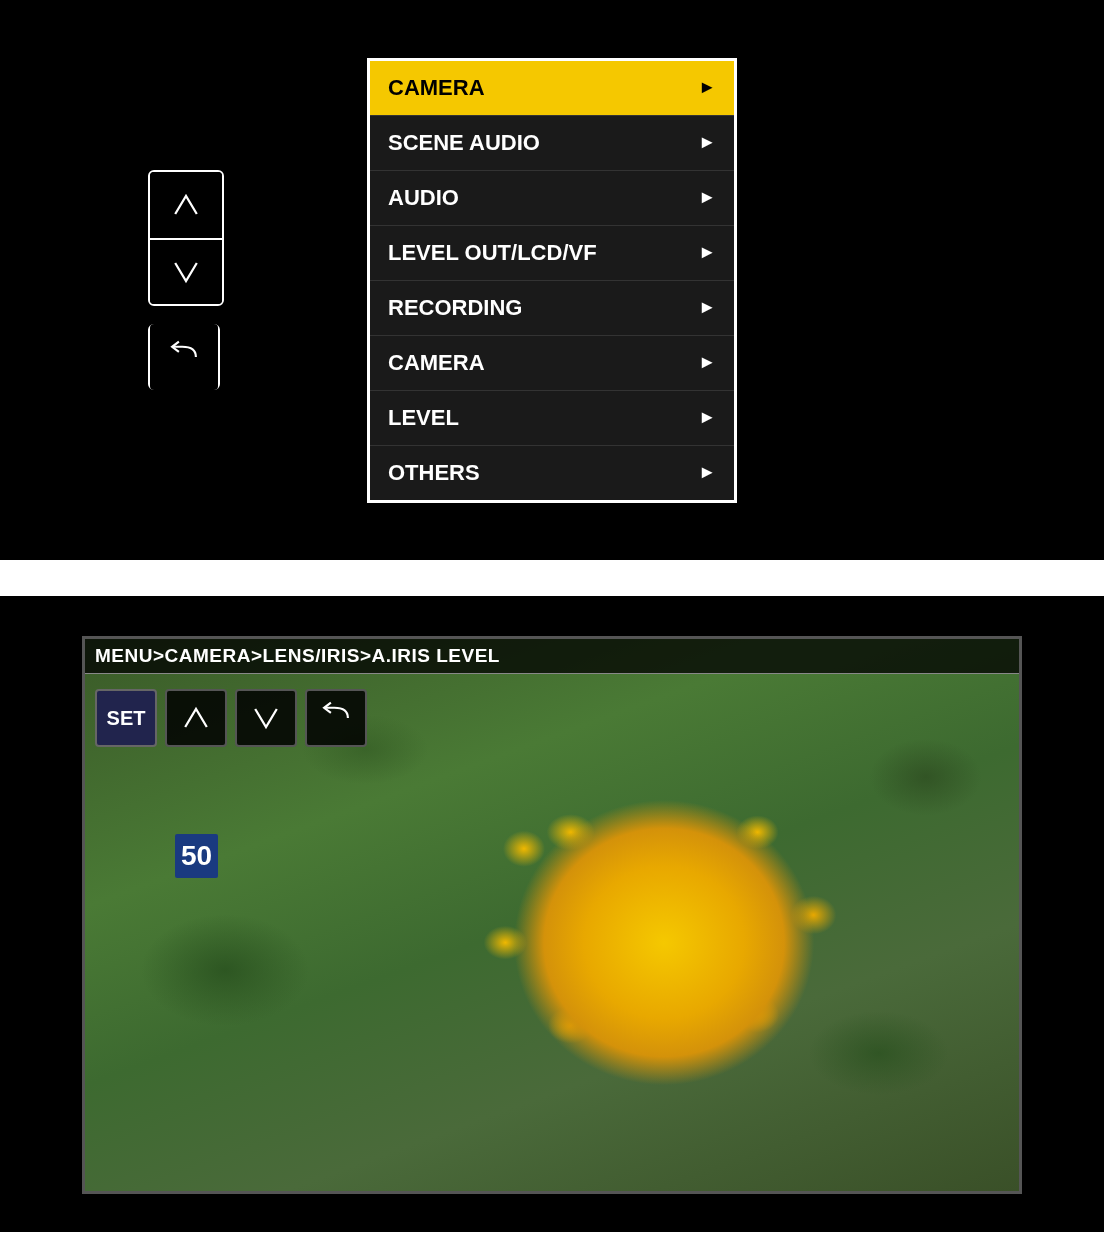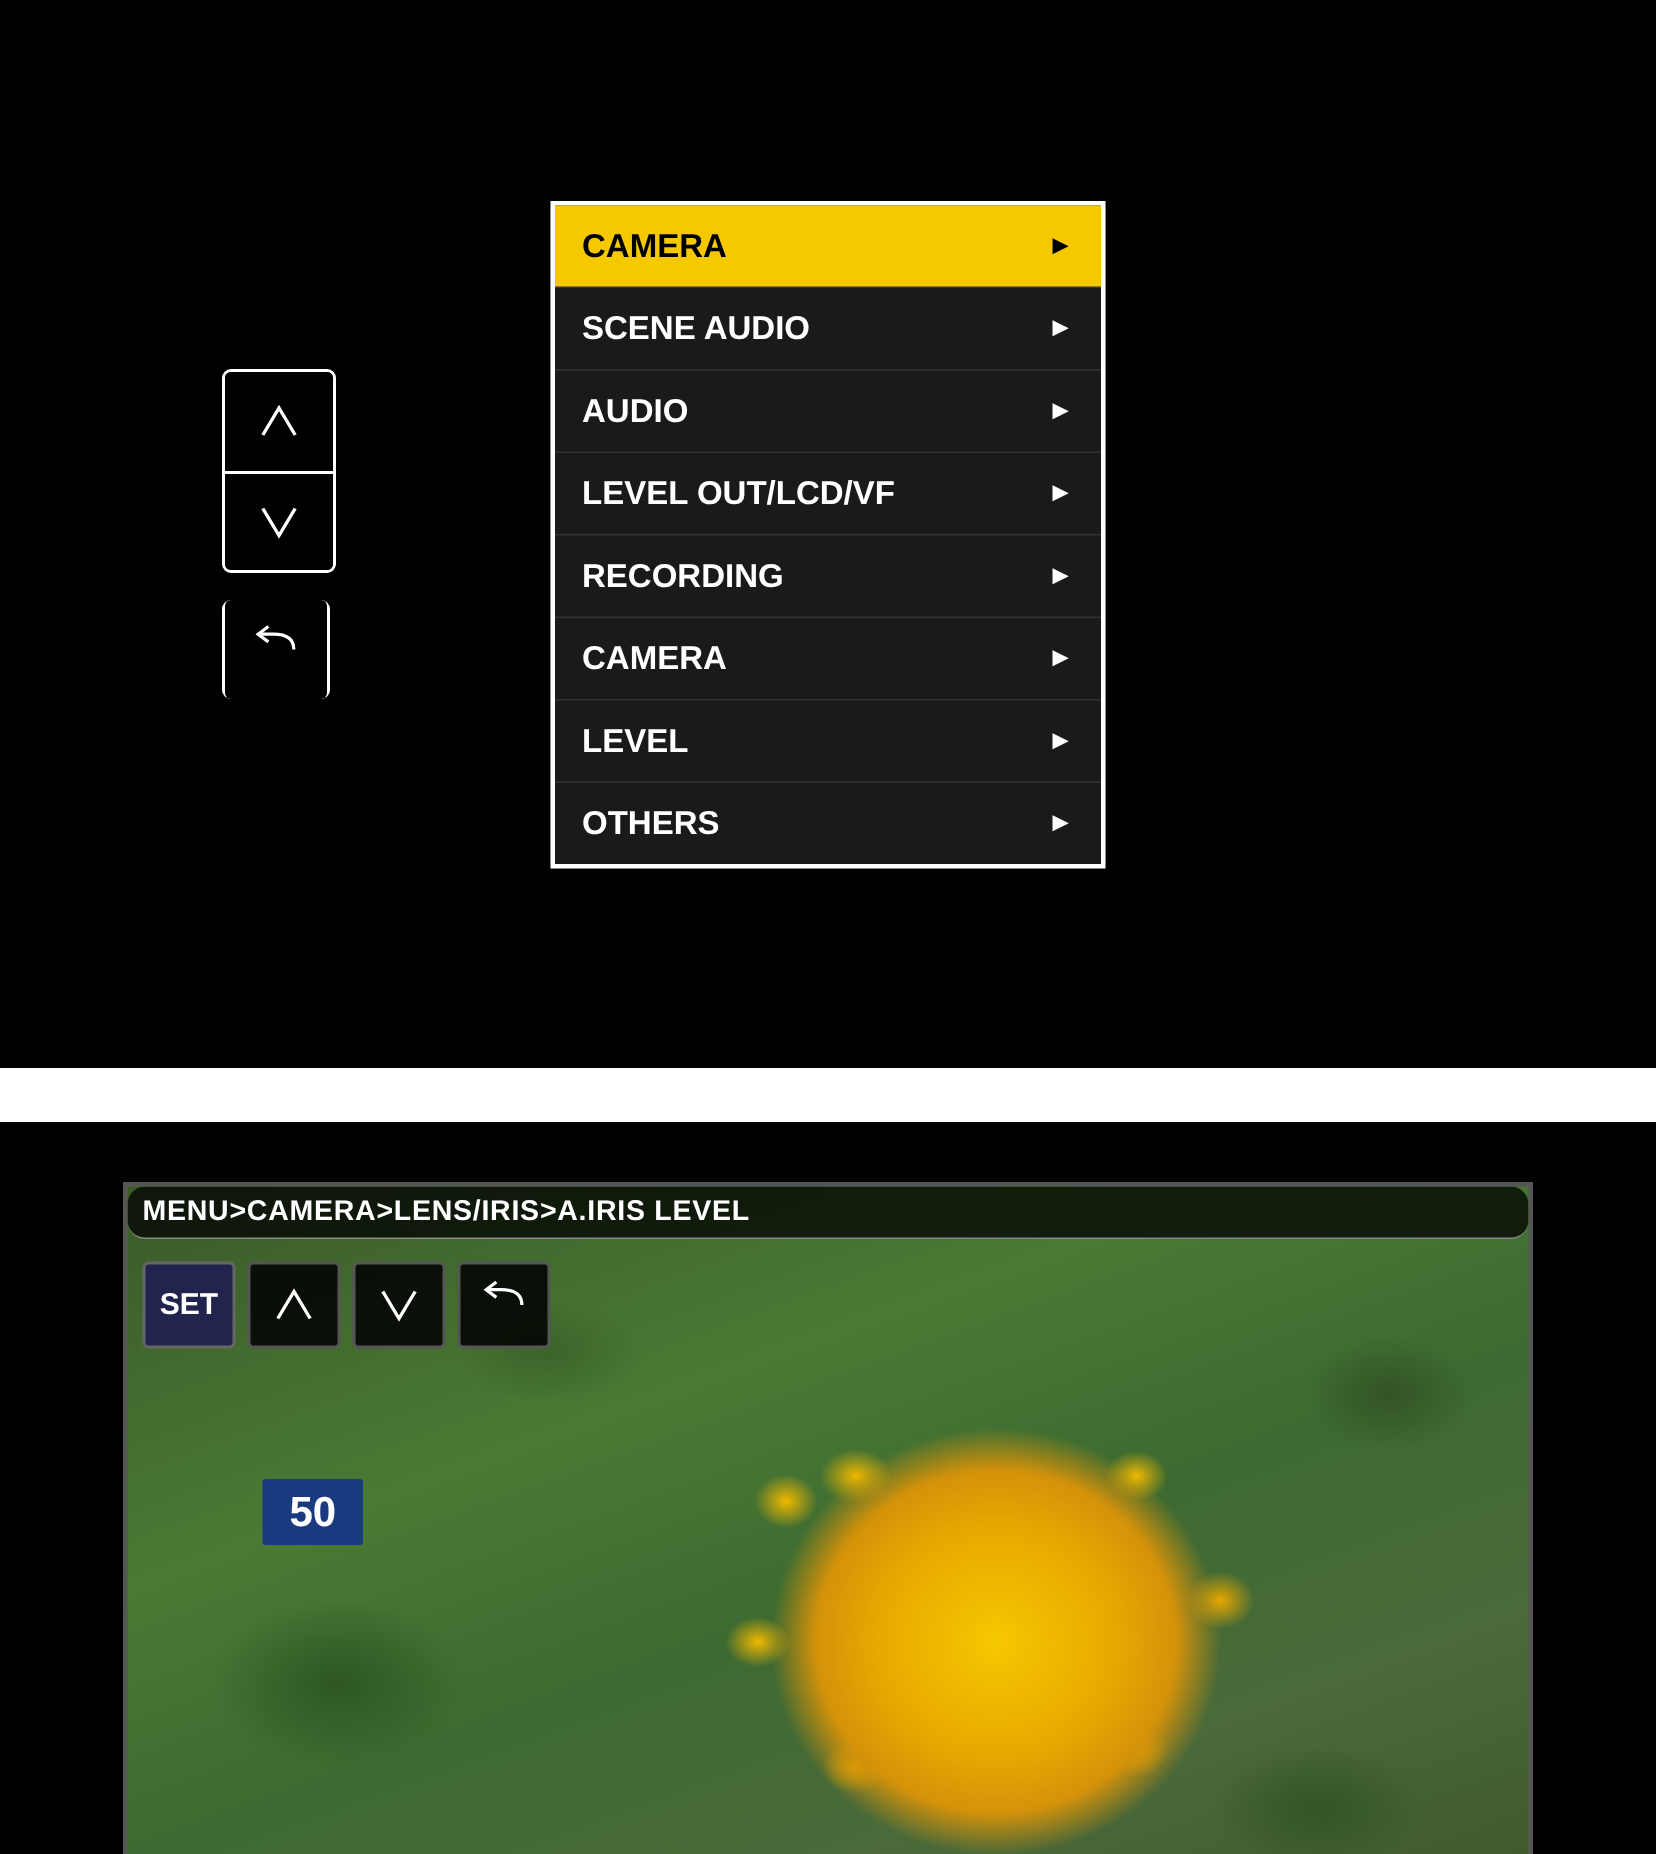--- a/index.html
+++ b/index.html
@@ -195,21 +195,20 @@
     .breadcrumb-bar {
       position: absolute;
       top: 0;
       left: 0;
       right: 0;
       background: rgba(0,0,0,0.75);
       padding: 6px 10px;
       border-bottom: 1px solid #888;
       display: flex;
       align-items: center;
-      border-radius: 12px;
     }
 
     .breadcrumb-text {
       color: #fff;
       font-size: 19px;
       font-weight: bold;
       letter-spacing: 0.5px;
     }
 
     
@@ -243,34 +242,34 @@
       color: #fff;
       font-size: 20px;
       font-weight: bold;
     }
 
     .value-badge {
       position: absolute;
       top: 195px;
       left: 90px;
       background: #1a3a80;
-      padding: 6px 18px;
+      padding: 6px 6px;
       border-radius: 2px;
     }
 
     .value-text {
       color: #fff;
       font-size: 28px;
       font-weight: bold;
     }
 
     .top-wrapper {
       background: #000;
       width: 1104px;
-      height: 712px;
+      height: 560px;
       position: relative;
       display: flex;
       align-items: center;
       justify-content: center;
     }
 
     .bottom-wrapper {
       background: #000;
       width: 1104px;
       height: 636px;

